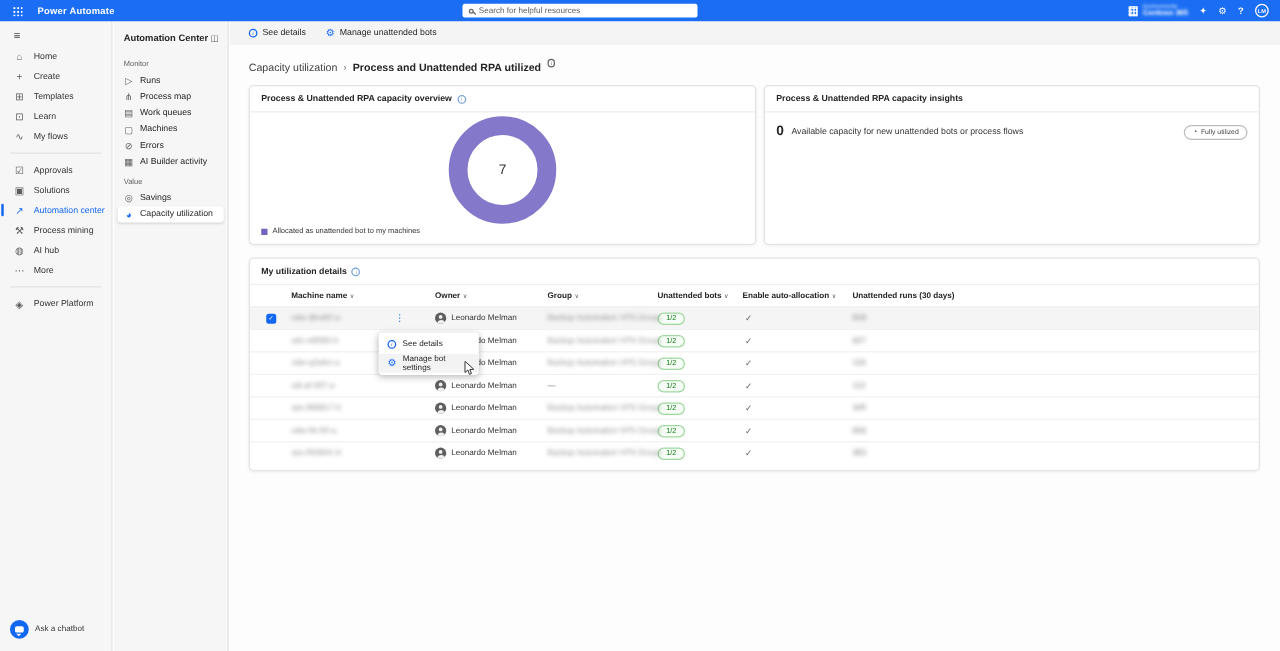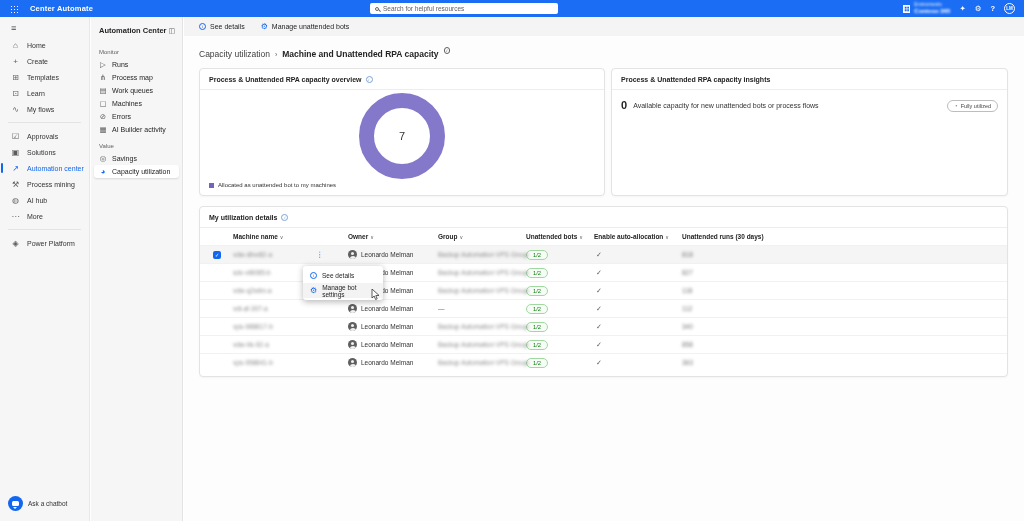--- a/index.html
+++ b/index.html
@@ -108,21 +108,21 @@
 .ctxmenu{position:absolute;left:303px;top:266px;width:80px;background:#fff;border-radius:3px;box-shadow:0 1.5px 6px rgba(0,0,0,.28);padding:2px 0;z-index:40}
 .citem{height:15px;display:flex;align-items:center;gap:5px;padding:0 7px;font-size:6.5px;color:#242424;cursor:pointer}
 .citem.hov{background:#f3f3f3}
 .cursorsvg{position:absolute;left:371px;top:289px;z-index:50}
 </style>
 </head>
 <body>
 
 <header class="topbar">
   <span class="waffle"></span>
-  <span class="apptitle">Center Automate</span>
+  <span class="apptitle">Power Automate</span>
   <div class="search">
     <span class="mag"></span>
     <input placeholder="Search for helpful resources" style="">
   </div>
   <div class="tb-right">
     <div class="env">
       <span class="bldg"></span>
       <span class="envtxt blurred">
         <span class="env1">Environments</span>
         <span class="env2">Contoso 365</span>
@@ -278,21 +278,21 @@
     </span>
     <span class="tbtn">
       <span class="gear blue"></span>
       <span>Manage unattended bots</span>
     </span>
   </div>
 
   <div class="crumbs">
     <span class="parent">Capacity utilization</span>
     <span class="sep">›</span>
-    <span class="cur">Machine and Unattended RPA capacity</span>
+    <span class="cur">Process and Unattended RPA utilized</span>
     <span class="i-ico"></span>
   </div>
 
   <div class="cardrow">
 
     <section class="card overview">
       <div class="cardtitle">
         <span>Process &amp; Unattended RPA capacity overview</span>
         <span class="i-ico"></span>
       </div>

